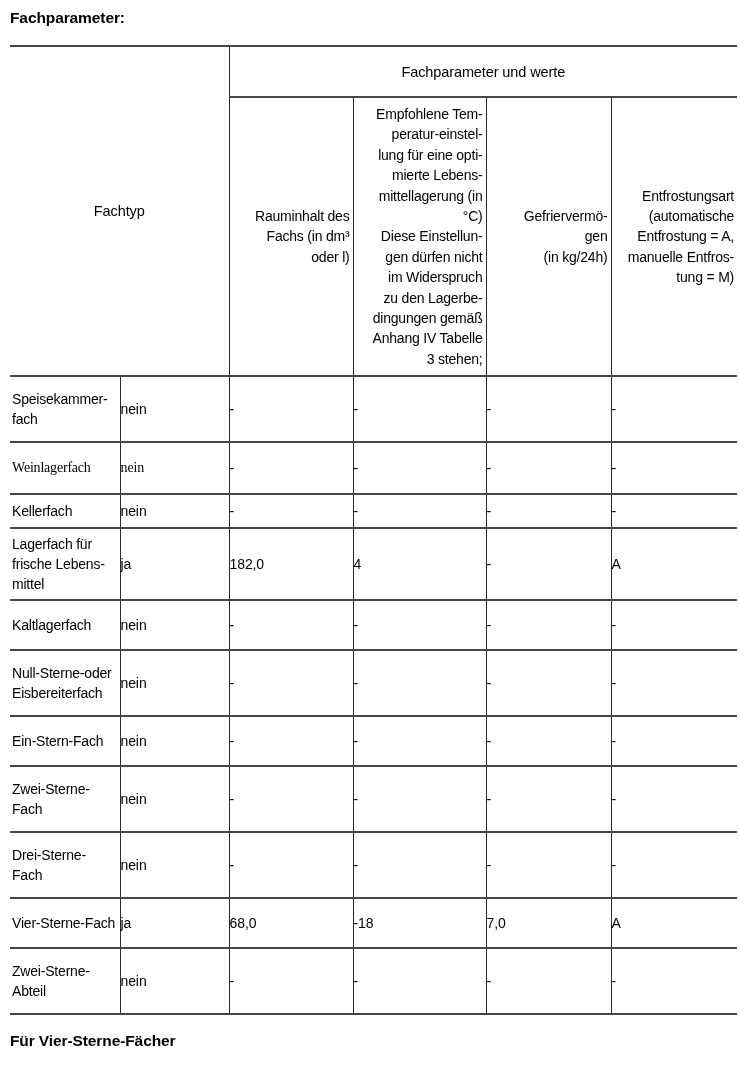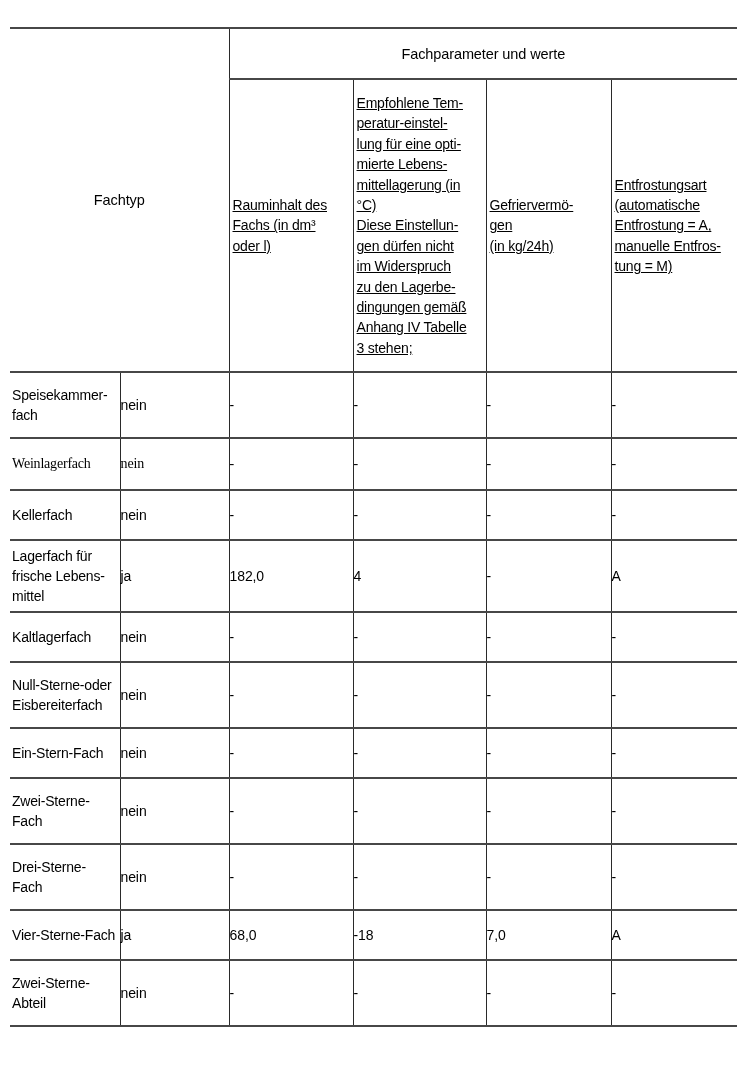--- a/index.html
+++ b/index.html
@@ -44,24 +44,23 @@
     letter-spacing: -0.1px;
   }
   th.c-group {
     font-size: 14.5px;
     text-align: center;
     letter-spacing: -0.1px;
   }
   th.c-head {
     font-size: 14px;
     line-height: 20.4px;
-    text-align: left;
-    padding: 13px 3px;
+    text-align: right;
+    padding: 6px 3px;
     letter-spacing: -0.2px;
-    text-decoration: underline;
   }
   td.lbl {
     font-size: 14px;
     line-height: 20px;
     text-align: left;
     padding: 5px 2px 5px 2px;
     letter-spacing: -0.2px;
   }
   td.val {
     font-size: 14px;
@@ -74,20 +73,21 @@
     font-weight: bold;
     font-size: 15.5px;
     letter-spacing: -0.1px;
   }
 </style>
 </head>
 <body>
 
 <div class="page">
 
+  <div class="doc-title">Fachparameter:</div>
 
   <table class="fach-table">
     <colgroup>
       <col style="width:110px">
       <col style="width:109px">
       <col style="width:124px">
       <col style="width:133px">
       <col style="width:125px">
       <col style="width:126px">
     </colgroup>
@@ -134,21 +134,21 @@
     <td class="val vline">-</td>
   </tr>
         <tr style="height: 52px; font-family: Liberation Serif, serif;">
     <td class="lbl">Weinlagerfach</td>
     <td class="val vline">nein</td>
     <td class="val vline">-</td>
     <td class="val vline">-</td>
     <td class="val vline">-</td>
     <td class="val vline">-</td>
   </tr>
-        <tr style="height: 50px; margin-left: 24px;">
+        <tr style="height: 34px; margin-left: 24px;">
     <td class="lbl">Kellerfach</td>
     <td class="val vline">nein</td>
     <td class="val vline">-</td>
     <td class="val vline">-</td>
     <td class="val vline">-</td>
     <td class="val vline">-</td>
   </tr>
         <tr style="height: 68px;">
     <td class="lbl">Lagerfach für
 frische Lebens-
@@ -215,14 +215,15 @@
 Abteil</td>
     <td class="val vline">nein</td>
     <td class="val vline">-</td>
     <td class="val vline">-</td>
     <td class="val vline">-</td>
     <td class="val vline">-</td>
   </tr>
       </tbody>
   </table>
 
+  <div class="footer-heading">Für Vier-Sterne-Fächer</div>
 
 </div>
 
 </body></html>

